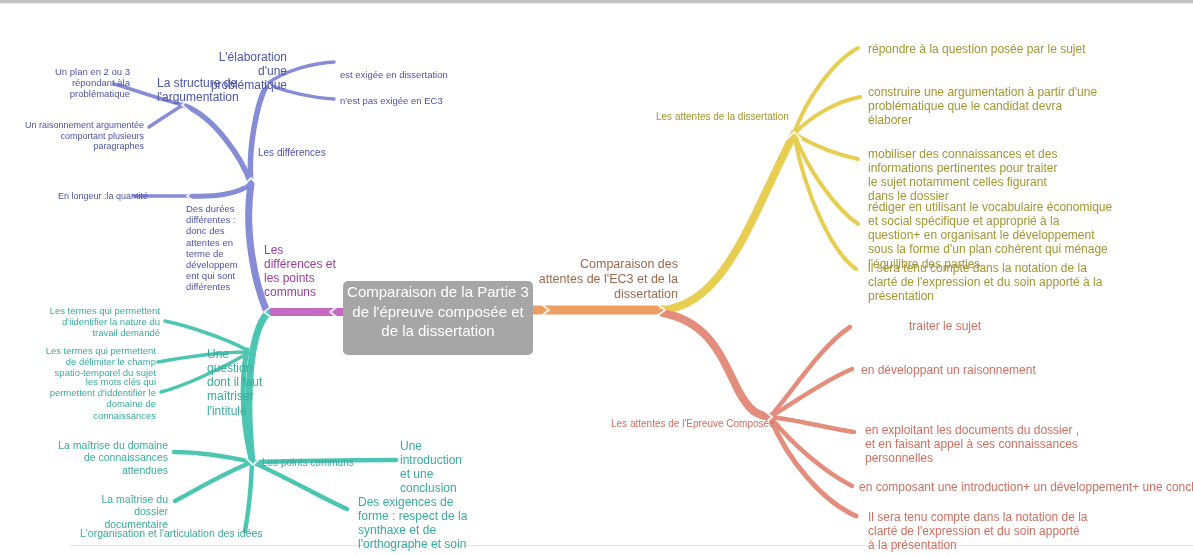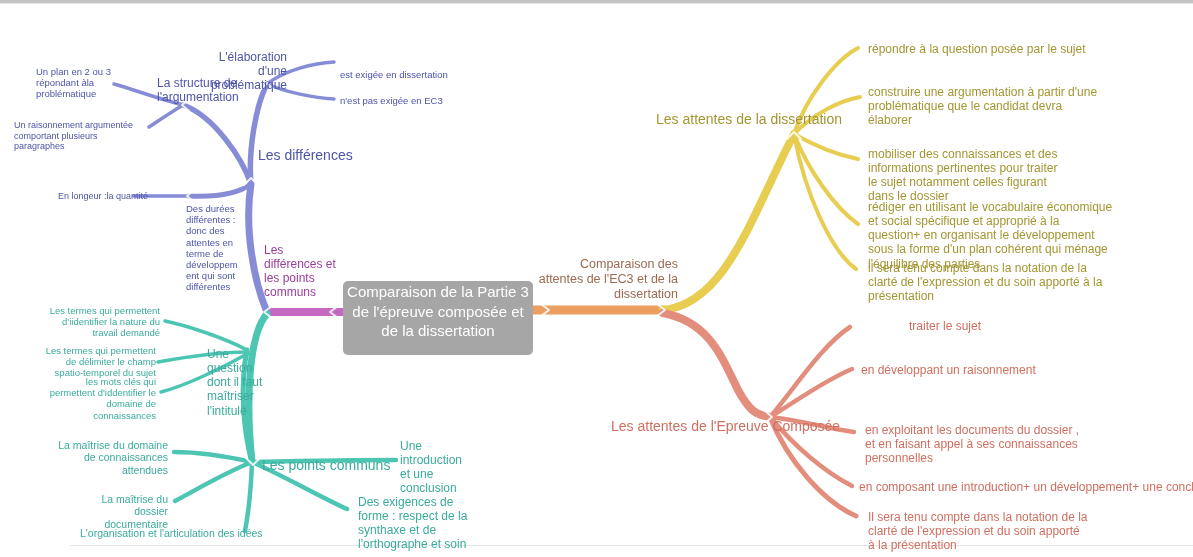--- a/index.html
+++ b/index.html
@@ -19,27 +19,27 @@
     background:#a6a6a6;color:#ffffff;border-radius:5px;
     text-align:center;font-size:15px;line-height:1.3;
     padding:1px 4px;box-sizing:border-box;
   }
   .purple{color:#4d55a8;}
   .teal{color:#3aab9c;}
   .magenta{color:#9c3d9e;}
   .brown{color:#9c6a50;}
   .olive{color:#a39531;}
   .salmon{color:#cf6f60;}
-  .big{font-size:14px;}
+  .big{font-size:10px;}
   .mid{font-size:12px;}
   .small{font-size:9.5px;}
   .small2{font-size:12px;}
   .small3{font-size:10.5px;}
   .t-right{text-align:right;}
-  .t-center{text-align:left;}
+  .t-center{text-align:right;}
   .breakw{word-wrap:break-word;word-break:break-word;}
 </style>
 </head>
 <body>
 
 <div id="canvas">
   <div id="top-border"></div>
   <div id="bottom-border"></div>
 
   <svg class="links" width="1193" height="557" viewBox="0 0 1193 557">

